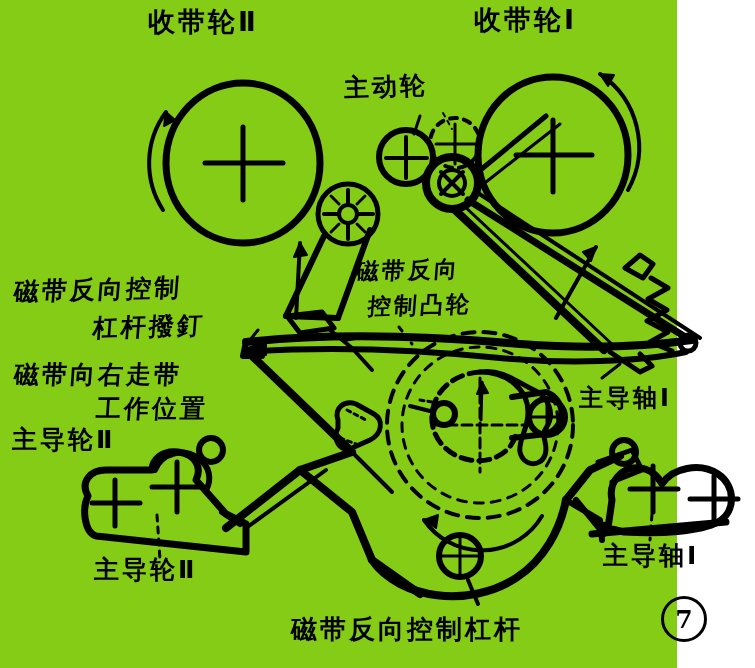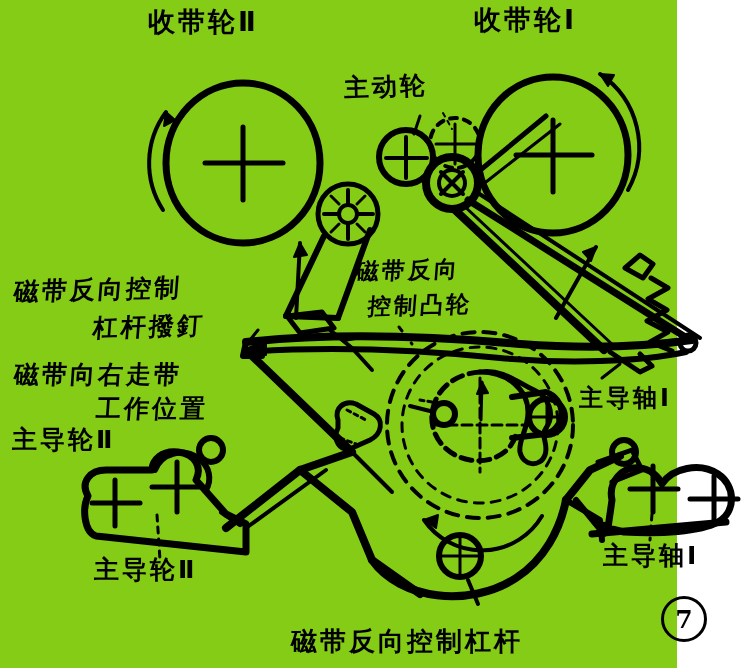--- a/index.html
+++ b/index.html
@@ -267,17 +267,17 @@
   <div class="lbl" style="left:94px;top:557px;font-size:25px;">主导轮Ⅱ</div>
 
   <div class="lbl sk2" style="left:356px;top:259px;font-size:23px;">磁带反向</div>
 
   <div class="lbl sk2" style="left:368px;top:294px;font-size:23px;">控制凸轮</div>
 
   <div class="lbl" style="left:579px;top:386px;font-size:24px;">主导轴Ⅰ</div>
 
   <div class="lbl" style="left:603px;top:543px;font-size:25px;">主导轴Ⅰ</div>
 
-  <div class="lbl" style="left:291px;top:616px;font-size:26px;margin-top:12px;">磁带反向控制杠杆</div>
+  <div class="lbl" style="left:291px;top:616px;font-size:26px;">磁带反向控制杠杆</div>
 
   <div class="fig-num" style="left:661px;top:596px;">7</div>
 
 </div>
 
 </body></html>

